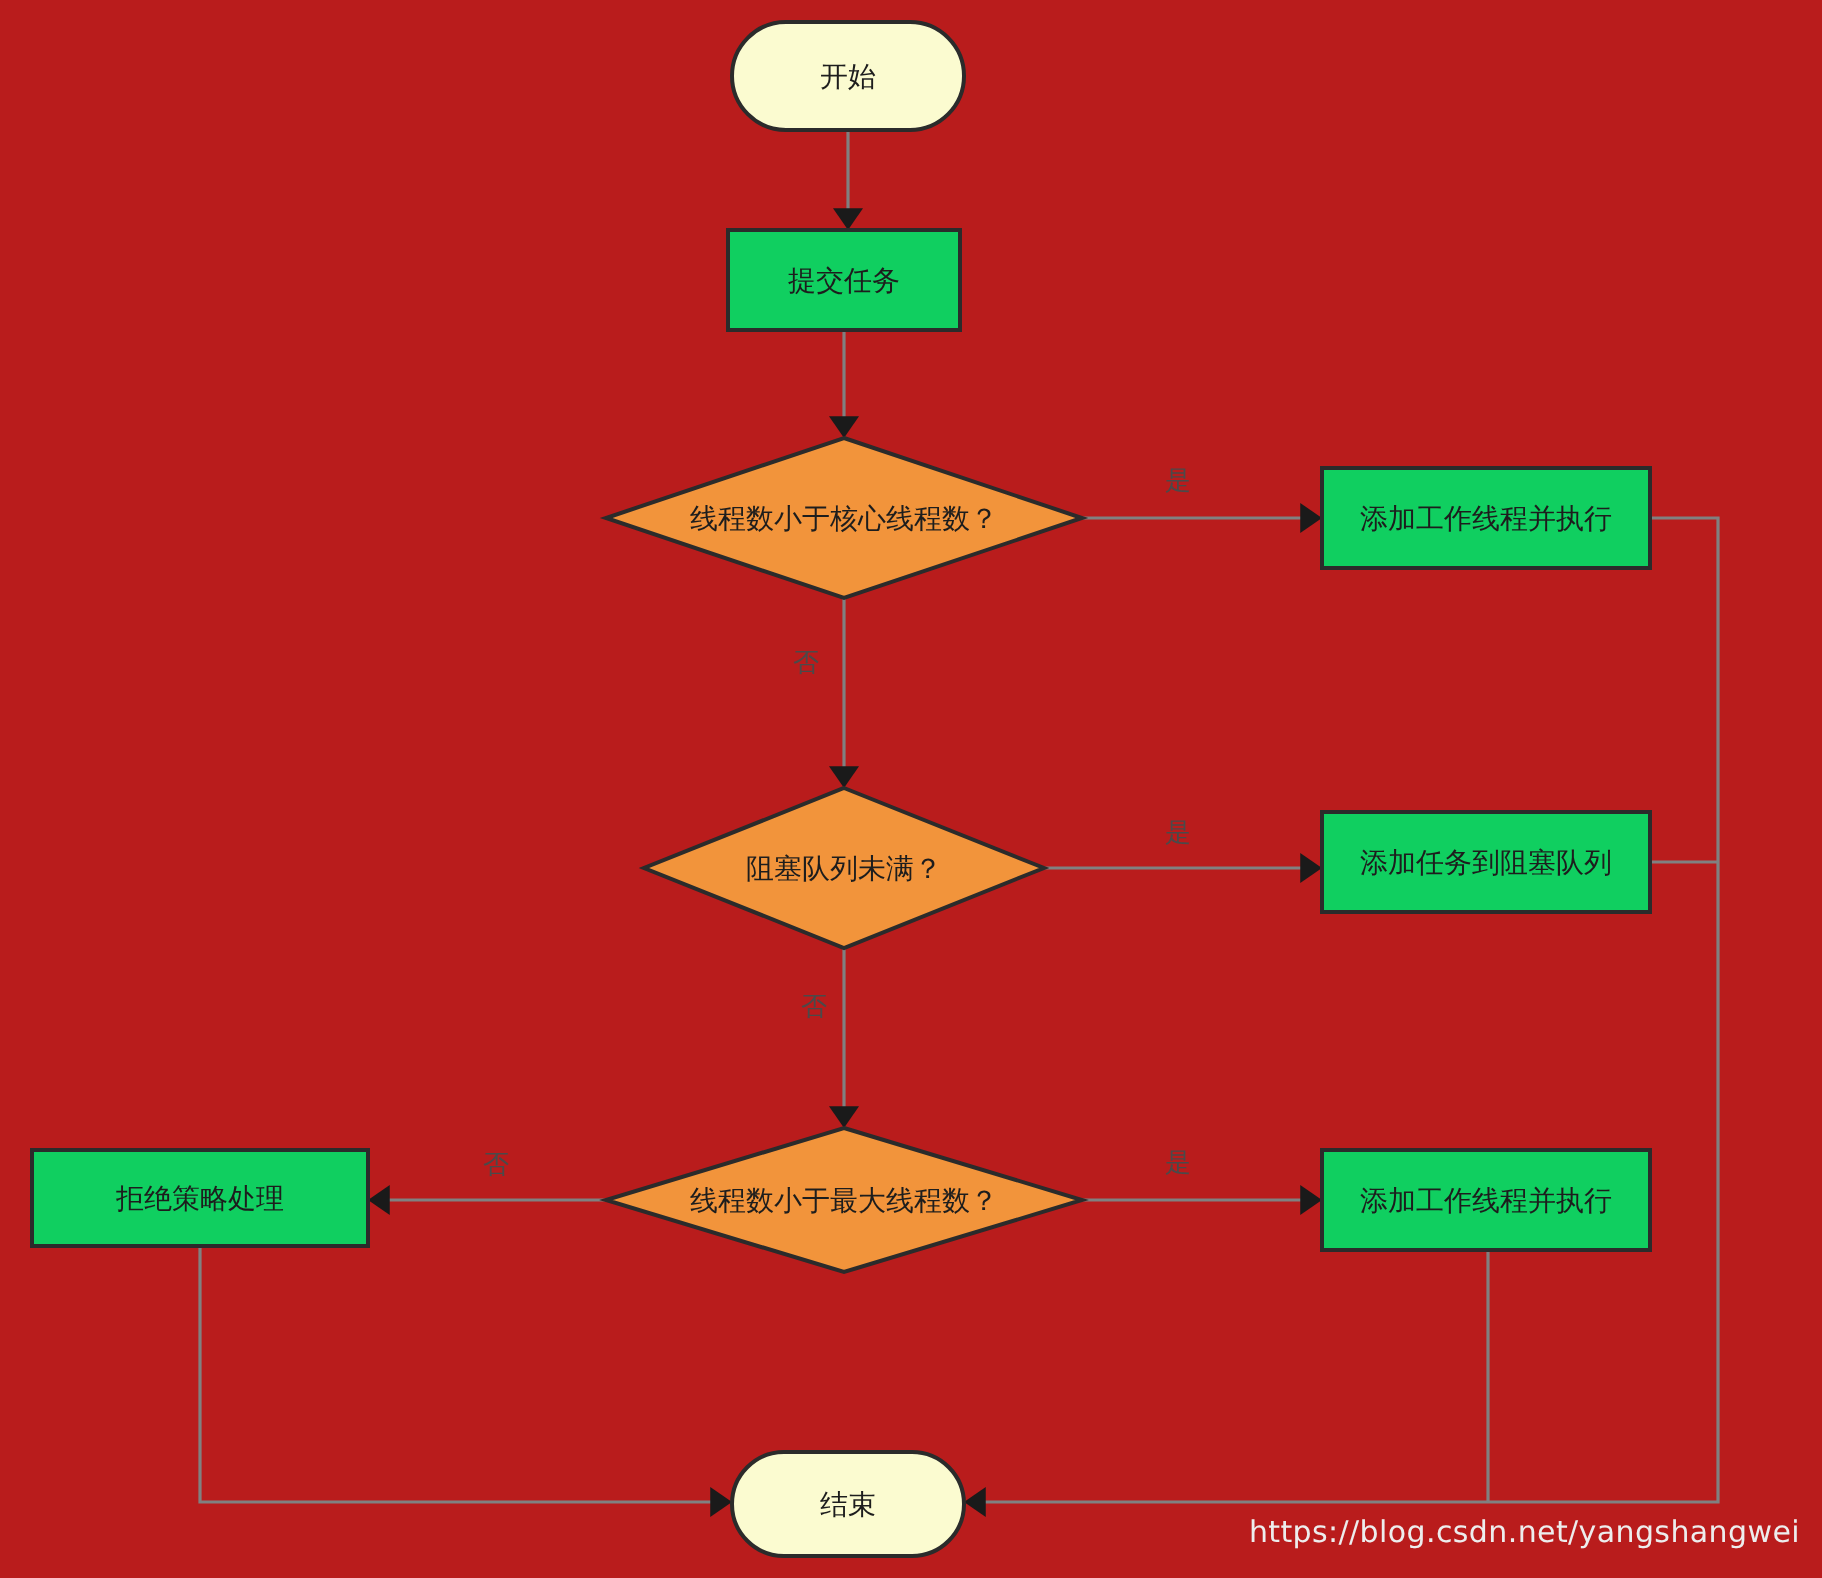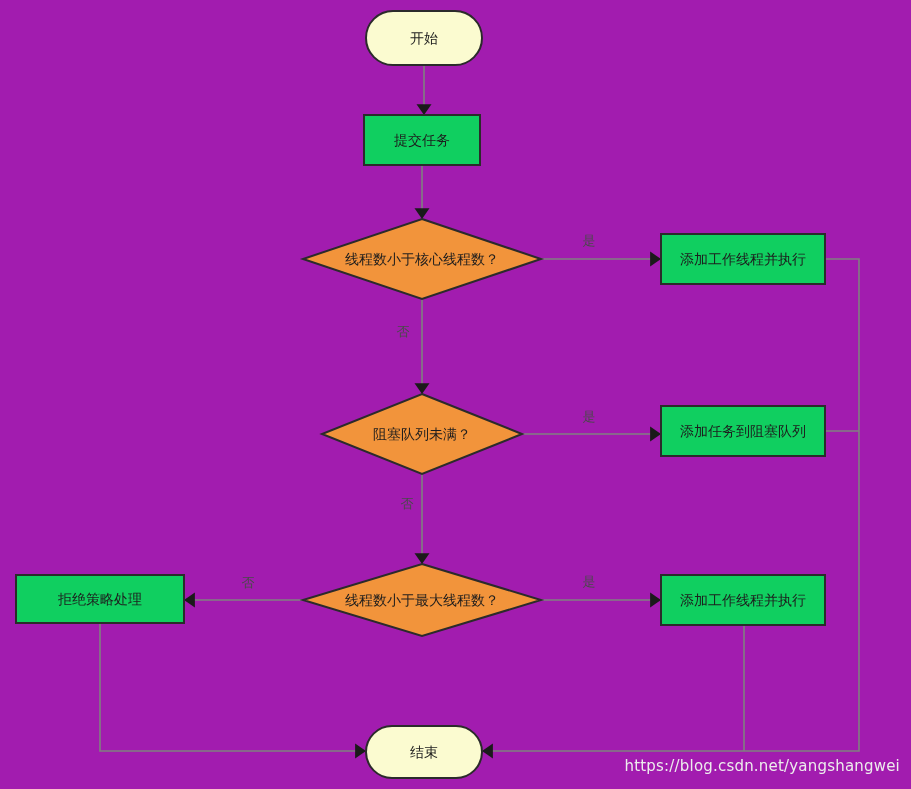--- a/index.html
+++ b/index.html
@@ -7,21 +7,21 @@
     padding: 0;
     background: #ffffff;
   }
   body {
     font-family: "Liberation Sans", "DejaVu Sans", sans-serif;
   }
   #canvas {
     position: relative;
     width: 911px;
     height: 789px;
-    background: #a21caf;
+    background: #b91c1c;
     overflow: hidden;
   }
   svg#flow {
     position: absolute;
     top: 0;
     left: 0;
     width: 911px;
     height: 789px;
   }
   .node-shape {

